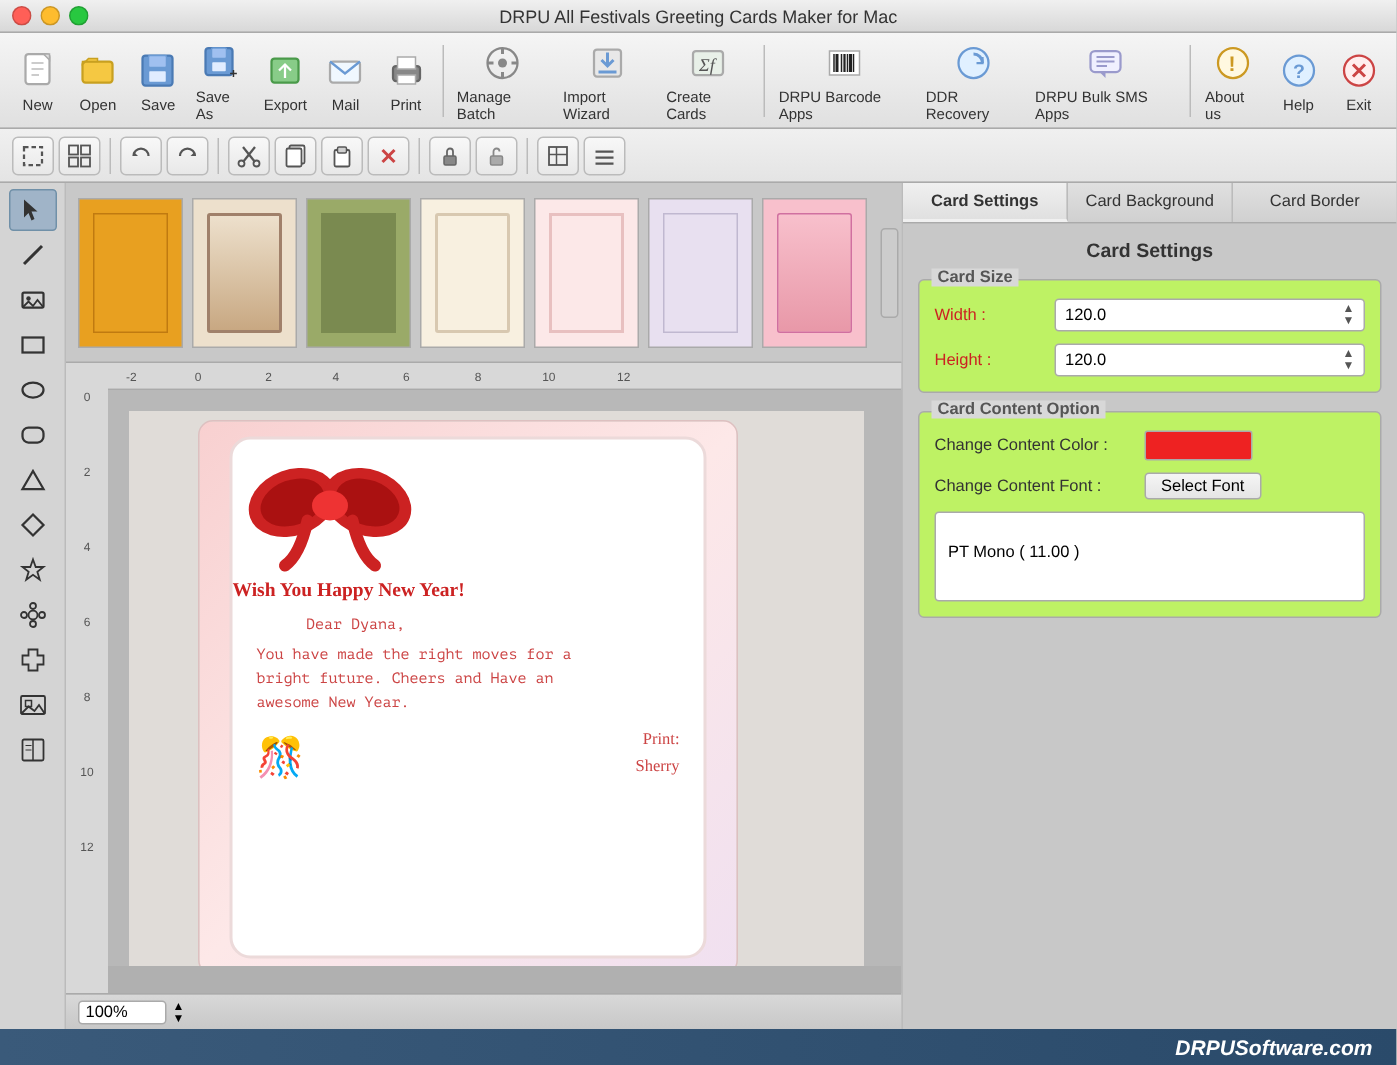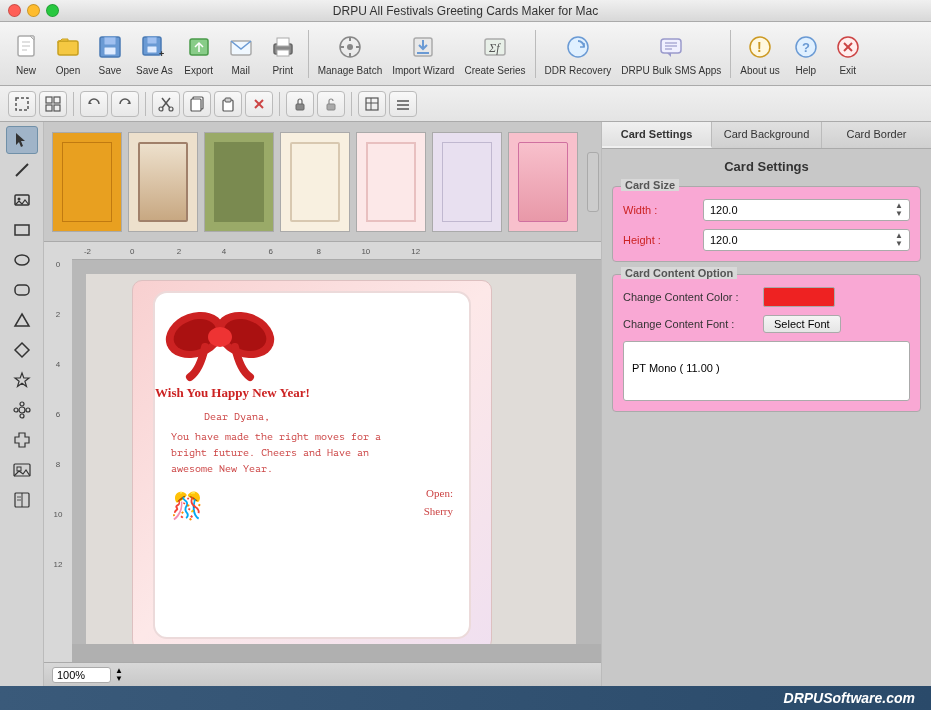--- a/index.html
+++ b/index.html
@@ -51,21 +51,21 @@
     .zoom-input { width: 59px; border: 1px solid #aaa; border-radius: 3px; background: white; padding: 1px 4px; font-size: 11px; }
 
     
     .right-panel { width: 330px; background: #c8c8c8; border-left: 1px solid #bbb; display: flex; flex-direction: column; }
     .right-panel-tabs { display: flex; background: #d0d0d0; border-bottom: 1px solid #aaa; }
     .rp-tab { flex: 1; padding: 6px 4px; text-align: center; font-size: 11px; cursor: pointer; border-right: 1px solid #bbb; background: linear-gradient(to bottom, #e0e0e0, #d0d0d0); color: #333; }
     .rp-tab:last-child { border-right: none; }
     .rp-tab.active { background: linear-gradient(to bottom, #f0f0f0, #e0e0e0); font-weight: 600; border-bottom: 2px solid #f0f0f0; }
     .rp-content { padding: 10px; flex: 1; }
     .rp-section-title { text-align: center; font-size: 13px; font-weight: 600; color: #333; margin-bottom: 12px; }
-    .rp-group { border: 1px solid #aaa; border-radius: 4px; padding: 12px 10px 10px; margin-bottom: 12px; position: relative; background: #f9a8d4; }
+    .rp-group { border: 1px solid #aaa; border-radius: 4px; padding: 12px 10px 10px; margin-bottom: 12px; position: relative; background: #bef264; }
     .rp-group-label { position: absolute; top: -8px; left: 8px; background: #d8d8d8; padding: 0 4px; font-size: 11px; font-weight: 600; color: #555; }
     .rp-row { display: flex; align-items: center; margin-bottom: 8px; }
     .rp-row:last-child { margin-bottom: 0; justify-content: flex-end; }
     .rp-label { width: 80px; font-size: 11px; color: #333; }
     .rp-label.red { color: #cc2222; }
     .rp-input { flex: 1; border: 1px solid #aaa; border-radius: 3px; background: white; padding: 2px 6px; font-size: 11px; display: flex; align-items: center; justify-content: space-between; }
     .spin-arrows { display: flex; flex-direction: column; }
     .spin-arrow { font-size: 8px; line-height: 1; cursor: pointer; color: #555; }
     .color-swatch { width: 72px; height: 20px; background: #ee2222; border: 1px solid #aaa; border-radius: 2px; cursor: pointer; }
     .select-font-btn { border: 1px solid #aaa; border-radius: 3px; background: linear-gradient(to bottom, #f5f5f5, #e5e5e5); padding: 2px 10px; font-size: 11px; cursor: pointer; text-align: right; }
@@ -187,23 +187,38 @@
     </div>
     <span class="tool-label">Import Wizard</span>
   </div>
   <div class="tool-btn">
     <div class="tool-icon">
       <svg width="28" height="28" viewBox="0 0 28 28">
           <rect x="4" y="6" width="20" height="16" rx="2" fill="#e8f0e8" stroke="#aaa" stroke-width="1.5"></rect>
           <text x="8" y="19" font-size="12" fill="#555" font-family="serif" font-style="italic">Σf</text>
         </svg>
     </div>
-    <span class="tool-label">Create Series</span>
+    <span class="tool-label">Create Cards</span>
   </div>
   <div class="toolbar-sep"></div>
+  <div class="tool-btn">
+    <div class="tool-icon">
+      <svg width="28" height="28" viewBox="0 0 28 28">
+          <rect x="4" y="6" width="20" height="16" fill="white" stroke="#aaa" stroke-width="1"></rect>
+          <line x1="7" y1="8" x2="7" y2="20" stroke="#222" stroke-width="1"></line>
+          <line x1="9" y1="8" x2="9" y2="20" stroke="#222" stroke-width="2"></line>
+          <line x1="12" y1="8" x2="12" y2="20" stroke="#222" stroke-width="1"></line>
+          <line x1="14" y1="8" x2="14" y2="20" stroke="#222" stroke-width="1.5"></line>
+          <line x1="16" y1="8" x2="16" y2="20" stroke="#222" stroke-width="1"></line>
+          <line x1="18" y1="8" x2="18" y2="20" stroke="#222" stroke-width="2"></line>
+          <line x1="20" y1="8" x2="20" y2="20" stroke="#222" stroke-width="1"></line>
+        </svg>
+    </div>
+    <span class="tool-label">DRPU Barcode Apps</span>
+  </div>
   <div class="tool-btn">
     <div class="tool-icon">
       <svg width="28" height="28" viewBox="0 0 28 28">
           <circle cx="14" cy="14" r="10" fill="#e0f0ff" stroke="#6a9ad4" stroke-width="1.5"></circle>
           <path d="M14 8 A6 6 0 0 1 20 14" fill="none" stroke="#6a9ad4" stroke-width="2"></path>
           <polyline points="20,10 20,14 16,14" fill="none" stroke="#6a9ad4" stroke-width="1.5"></polyline>
         </svg>
     </div>
     <span class="tool-label">DDR Recovery</span>
   </div>
@@ -498,21 +513,21 @@
 
               <div style="text-align:left;color:#cc2222;font-weight:bold;font-size:13px;font-family:serif;margin-bottom:8px;">Wish You Happy New Year!</div>
 
               <div style="padding:0 16px;font-family:'PT Mono',monospace;font-size:10px;color:#cc4444;line-height:1.6;">
                 <div style="margin-bottom:4px;padding-left:33px;">Dear Dyana,</div>
                 <div style="margin-bottom:8px;">You have made the right moves for a<br>bright future. Cheers and Have an<br>awesome New Year.</div>
 
                 <div style="display:flex;align-items:flex-end;justify-content:space-between;margin-top:4px;">
                   <div style="font-size:26px;line-height:1;">🎊</div>
                   <div style="font-family:serif;font-size:11px;color:#cc4444;text-align:right;">
-                    <span>Open:</span><br>
+                    <span>Print:</span><br>
                     <span>Sherry</span>
                   </div>
                 </div>
               </div>
             </div>
           </div>
         </div>
       </div>
     </div>
 

